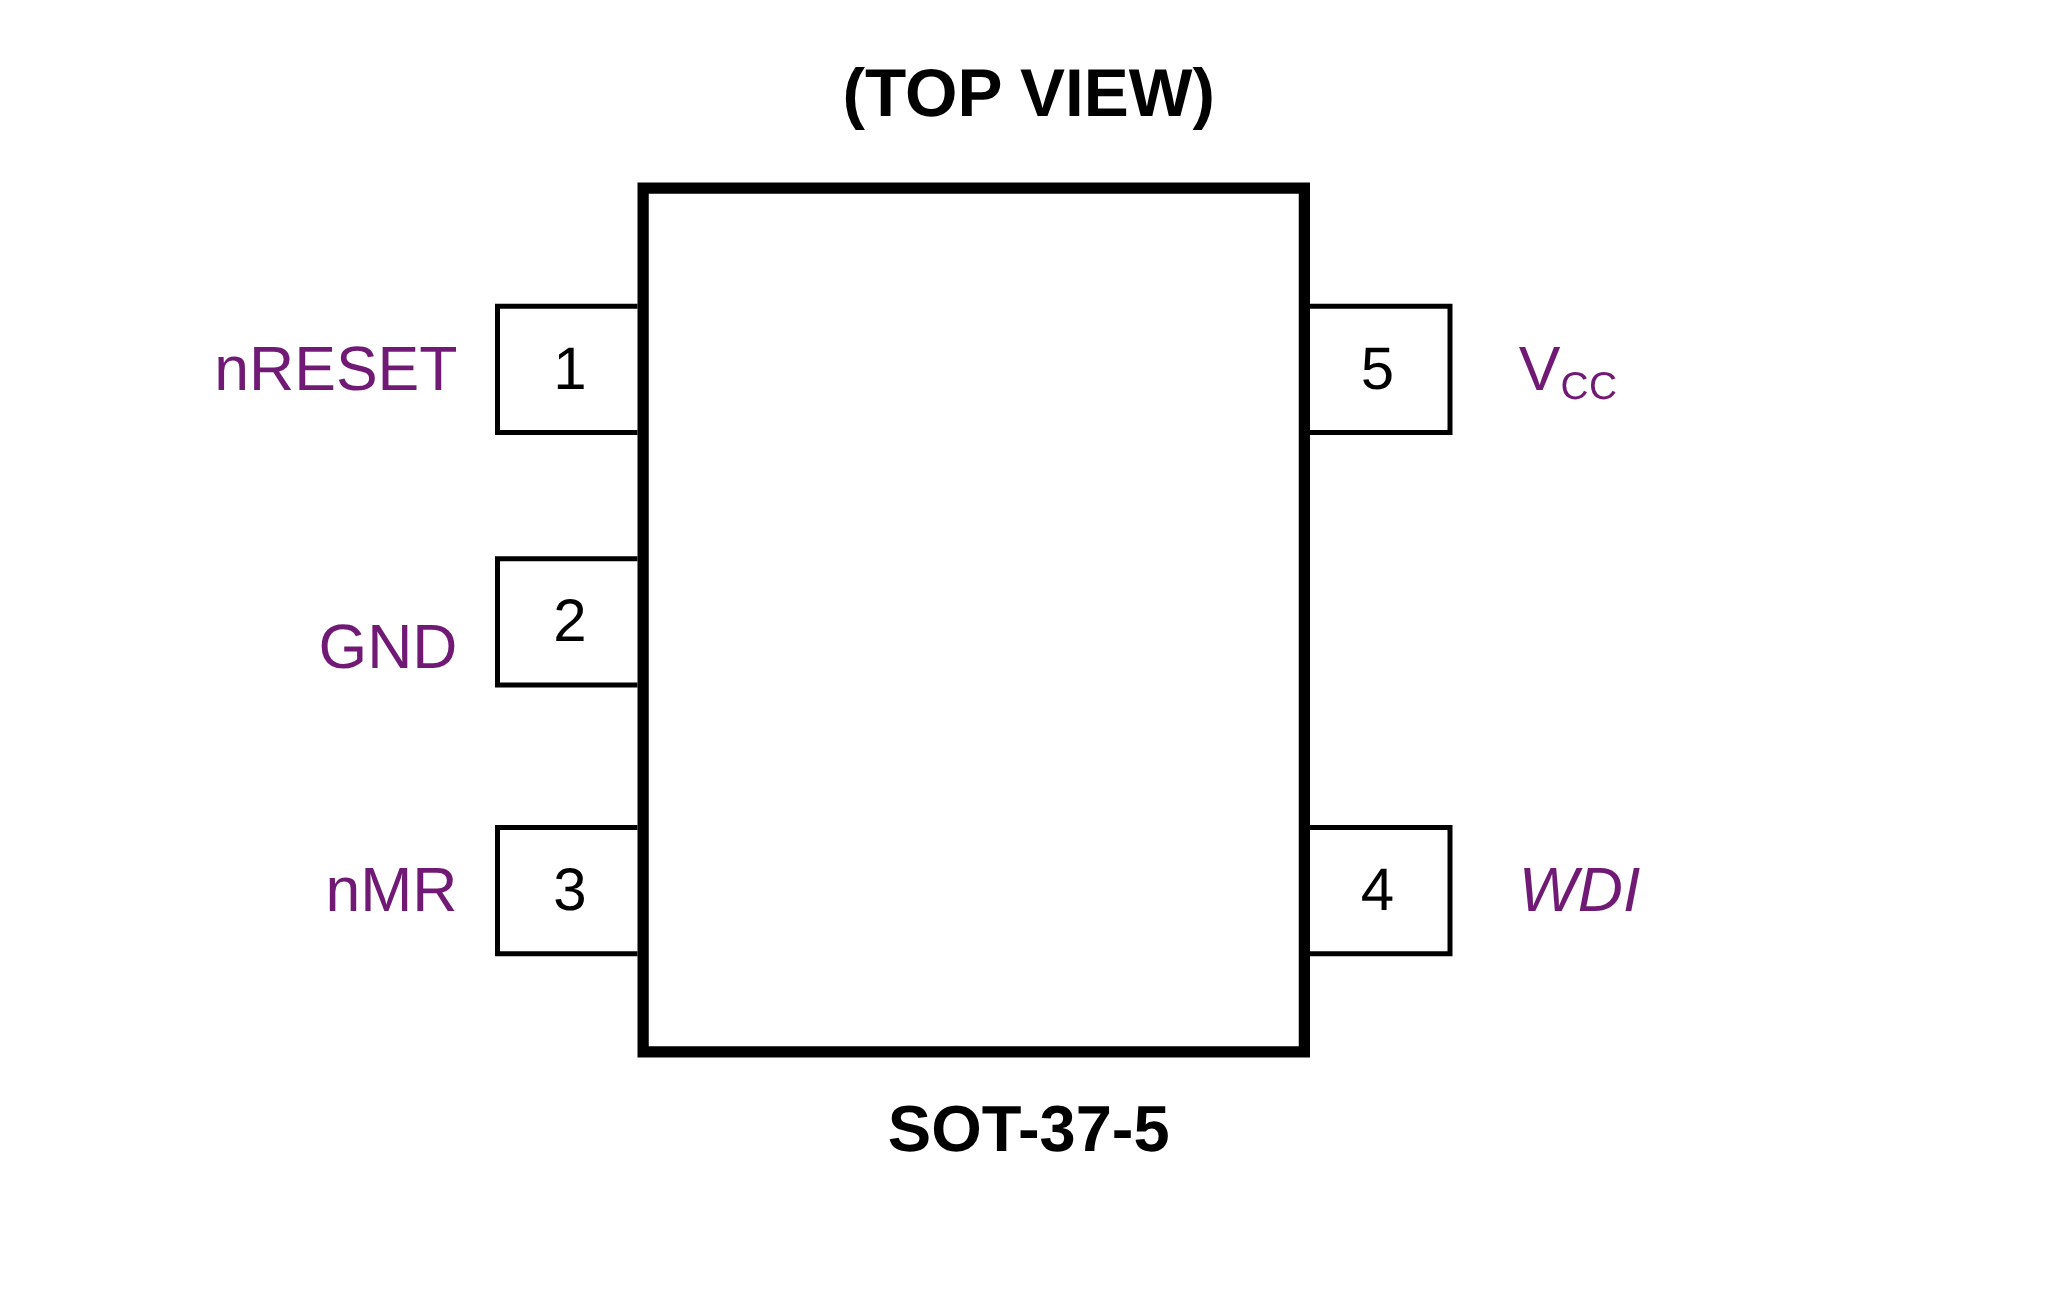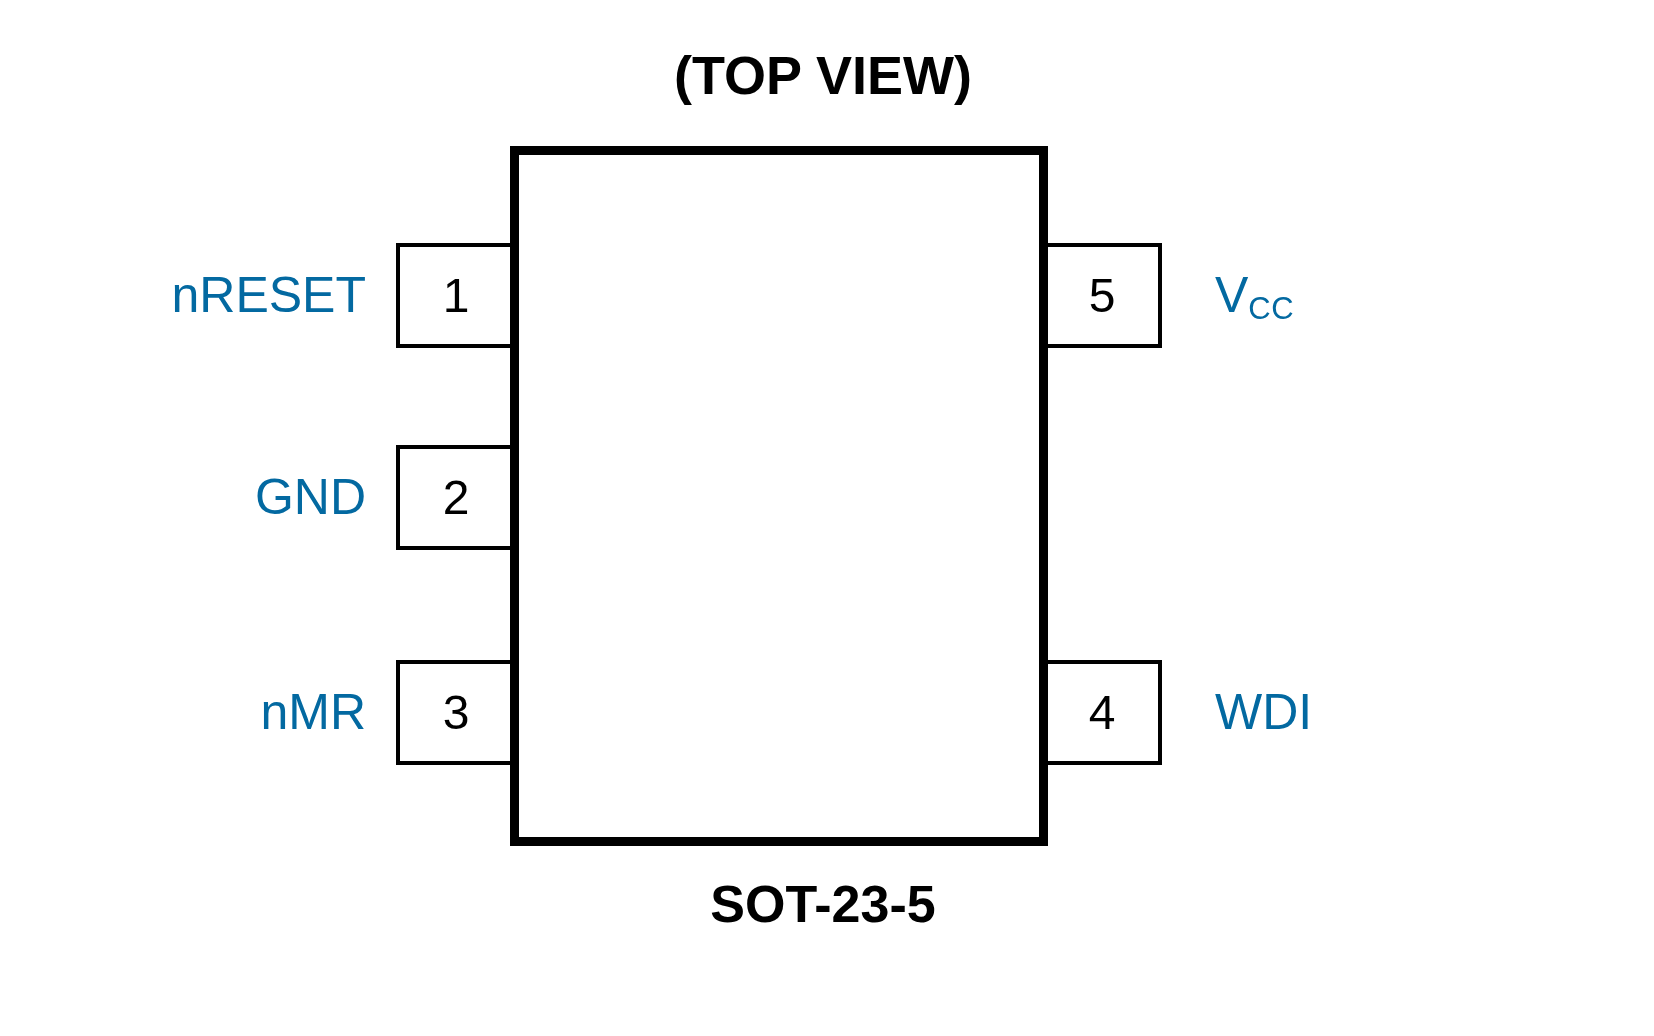--- a/index.html
+++ b/index.html
@@ -94,36 +94,36 @@
     color: #000000;
   }
 
   
   .pin-label {
     position: absolute;
     font-size: 50px;
     line-height: 1;
     font-weight: normal;
     white-space: nowrap;
-    color: #0369a1;
+    color: #701a75;
     z-index: 2;
   }
   .pin-label.left {
     right: 1288px;          
     text-align: right;
   }
   .pin-label.right {
     left: 1192px;
     text-align: left;
     margin-left: 23px;
   }
   .lbl-1 { top: 270px; }
-  .lbl-2 { top: 472px; }
+  .lbl-2 { top: 492px; }
   .lbl-3 { top: 687px; margin-left: 48px; }
-  .lbl-4 { top: 687px; }
+  .lbl-4 { top: 687px; font-style: italic; }
   .lbl-5 { top: 270px; }
 
   .sub {
     font-size: 0.62em;
     vertical-align: baseline;
     position: relative;
     top: 0.22em;
     letter-spacing: 0.5px;
   }
 </style>
@@ -153,15 +153,15 @@
 
   <div class="pin-box right pin-5">
       <span class="pin-num">5</span>
     </div>
   <div class="pin-box right pin-4">
       <span class="pin-num">4</span>
     </div>
 
   <div class="pkg-body"></div>
 
-  <div class="caption-bottom"><span>SOT-23-5</span></div>
+  <div class="caption-bottom"><span>SOT-37-5</span></div>
 
 </div>
 
 </body></html>

